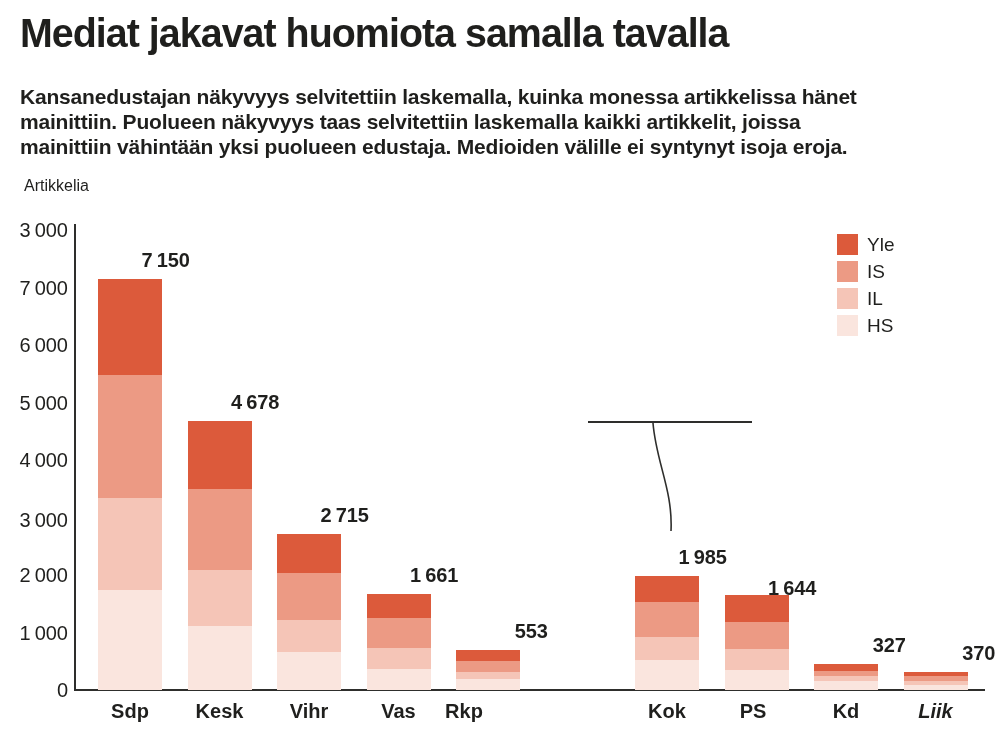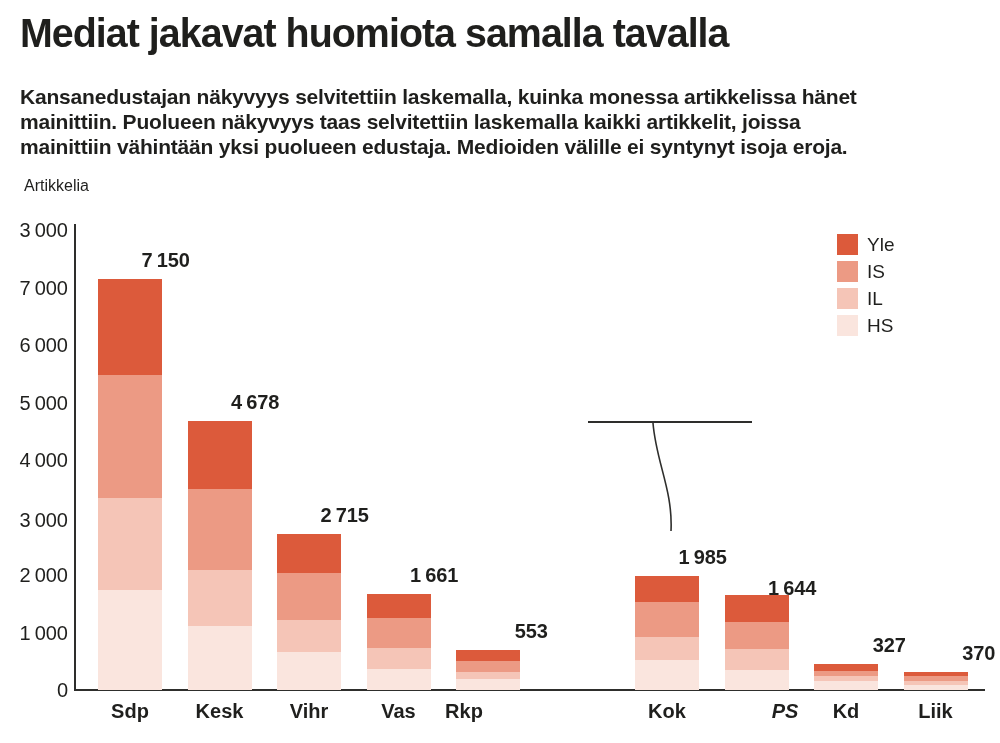--- a/index.html
+++ b/index.html
@@ -82,33 +82,33 @@
       <div class="seg" style="left: 635px; top: 637.33px; width: 64px; height: 22.655px; background: rgb(245, 197, 183);"></div>
       <div class="seg" style="left: 635px; top: 601.68px; width: 64px; height: 35.65px; background: rgb(236, 154, 132);"></div>
       <div class="seg" style="left: 635px; top: 575.862px; width: 64px; height: 25.8175px; background: rgb(220, 90, 59);"></div>
       <div class="vlabel" style="left: 607px; top: 544.862px;">1 985</div>
       <div class="xlabel" style="left: 607px; top: 700px;">Kok</div>
       <div class="seg" style="left: 724.5px; top: 669.99px; width: 64px; height: 20.01px; background: rgb(250, 229, 222);"></div>
       <div class="seg" style="left: 724.5px; top: 649.29px; width: 64px; height: 20.7px; background: rgb(245, 197, 183);"></div>
       <div class="seg" style="left: 724.5px; top: 621.69px; width: 64px; height: 27.6px; background: rgb(236, 154, 132);"></div>
       <div class="seg" style="left: 724.5px; top: 595.47px; width: 64px; height: 26.22px; background: rgb(220, 90, 59);"></div>
       <div class="vlabel" style="left: 696.5px; top: 564.47px; margin-top: 12px;">1 644</div>
-      <div class="xlabel" style="left: 725px; top: 700px; font-style: italic;">PS</div>
+      <div class="xlabel" style="left: 693px; top: 700px;">PS</div>
       <div class="seg" style="left: 814px; top: 680.513px; width: 64px; height: 9.4875px; background: rgb(250, 229, 222);"></div>
       <div class="seg" style="left: 814px; top: 675.798px; width: 64px; height: 4.715px; background: rgb(245, 197, 183);"></div>
       <div class="seg" style="left: 814px; top: 670.91px; width: 64px; height: 4.8875px; background: rgb(236, 154, 132);"></div>
       <div class="seg" style="left: 814px; top: 664.298px; width: 64px; height: 6.6125px; background: rgb(220, 90, 59);"></div>
       <div class="vlabel" style="left: 786px; top: 633.298px;">327</div>
       <div class="xlabel" style="left: 786px; top: 700px;">Kd</div>
       <div class="seg" style="left: 903.5px; top: 685.4px; width: 64px; height: 4.6px; background: rgb(250, 229, 222);"></div>
       <div class="seg" style="left: 903.5px; top: 681.087px; width: 64px; height: 4.3125px; background: rgb(245, 197, 183);"></div>
       <div class="seg" style="left: 903.5px; top: 676.487px; width: 64px; height: 4.6px; background: rgb(236, 154, 132);"></div>
       <div class="seg" style="left: 903.5px; top: 672.175px; width: 64px; height: 4.3125px; background: rgb(220, 90, 59);"></div>
       <div class="vlabel" style="left: 875.5px; top: 641.175px;">370</div>
-      <div class="xlabel" style="left: 875.5px; top: 700px;">Liik</div>
+      <div class="xlabel" style="left: 875.5px; top: 700px; font-style: italic;">Liik</div>
     </div>
 
   <div id="legend">
       <div class="lrow">
         <span class="lsw" style="background: rgb(220, 90, 59);"></span>
         <span class="llb">Yle</span>
       </div>
       <div class="lrow">
         <span class="lsw" style="background: rgb(236, 154, 132);"></span>
         <span class="llb">IS</span>

